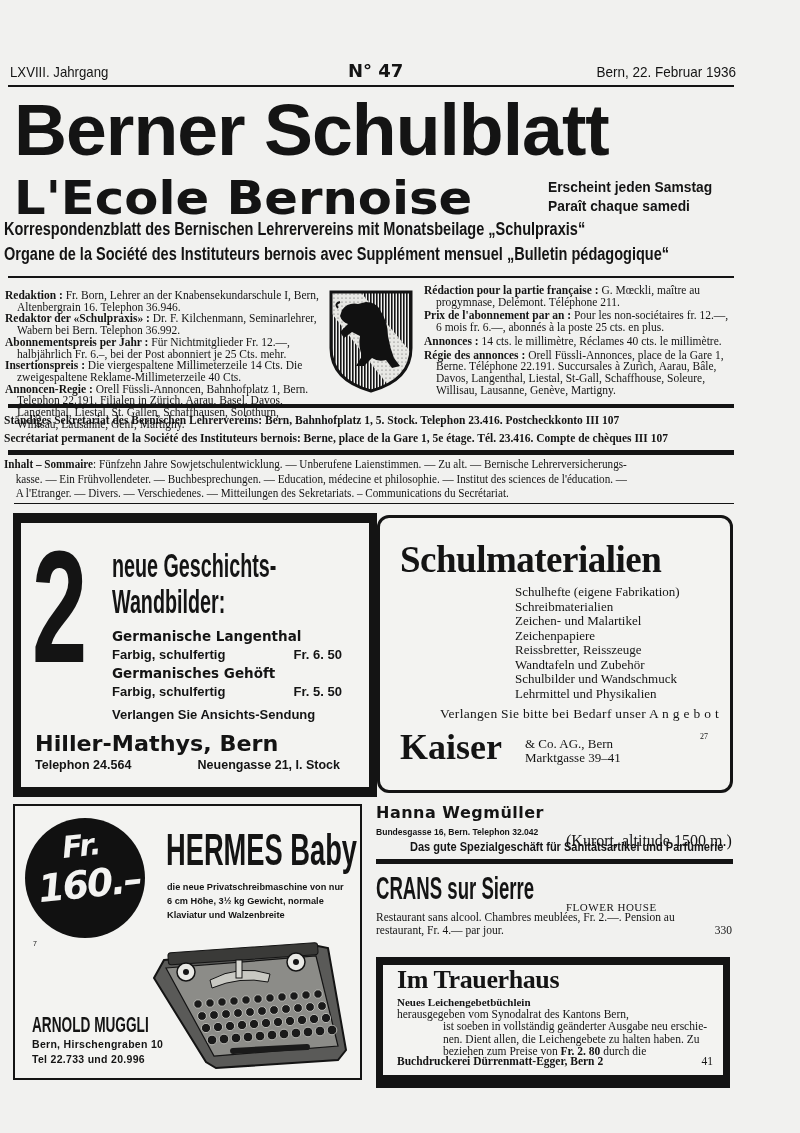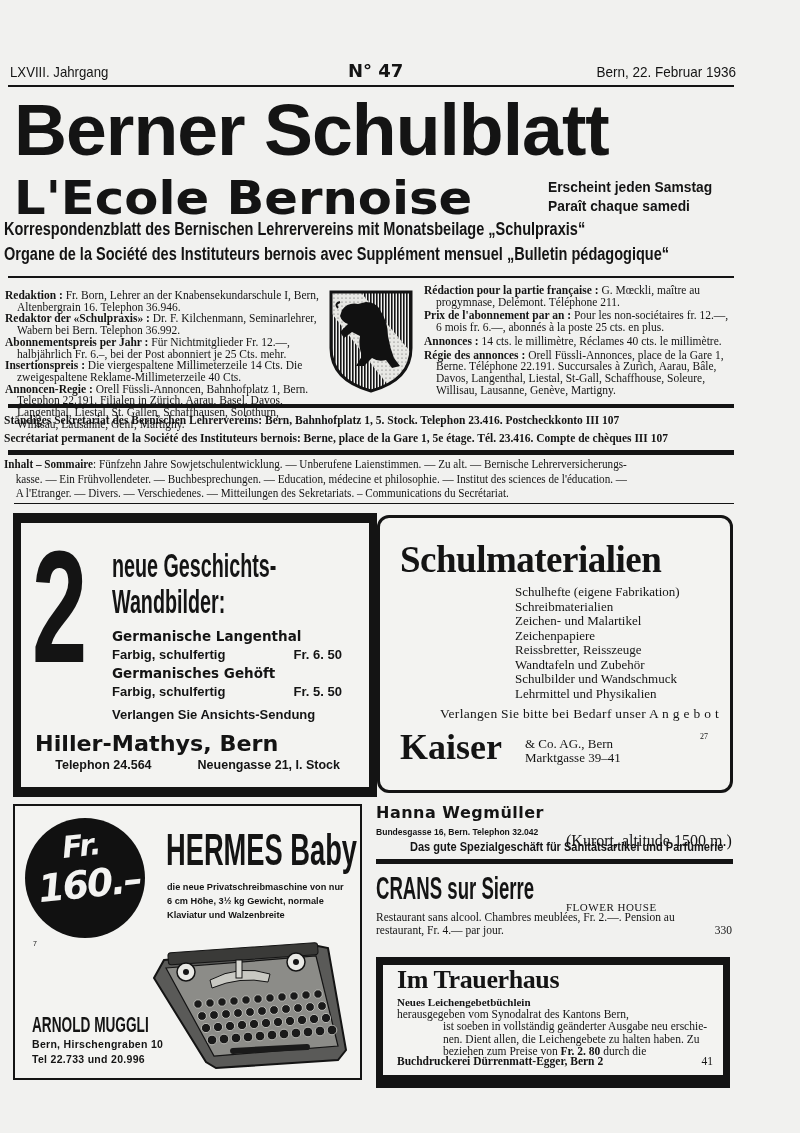--- a/index.html
+++ b/index.html
@@ -42,21 +42,21 @@
     #contents { left: 4px; top: 457px; width: 730px; font-family: "Liberation Serif", serif; font-size: 11.5px; line-height: 14.5px; transform: scaleX(0.97); transform-origin: left; }
     #contents .hang { padding-left: 12px; display: block; }
 
     
     #ad-wandbilder { left: 13px; top: 513px; width: 348px; height: 264px; border: 8px solid #141414; border-top-width: 10px; border-bottom-width: 10px; background: #f3f3f1; }
     #big-two { left: 32px; top: 527px; font-size: 160px; font-weight: 700; line-height: 160px; transform: scaleX(0.62); transform-origin: left; }
     #ad1-head { left: 112px; top: 547px; font-size: 34px; font-weight: 700; line-height: 36px; transform: scaleX(0.58); transform-origin: left; white-space: nowrap; }
     .ad1-item { left: 112px; font-family: "DejaVu Sans", sans-serif; font-weight: 900; font-size: 13.5px; white-space: nowrap; }
     .ad1-row { left: 112px; width: 230px; font-size: 13px; font-weight: 700; display: flex; justify-content: space-between; }
     #ad1-firm { left: 35px; top: 732px; font-family: "DejaVu Sans", sans-serif; font-weight: 900; font-size: 21px; transform: scaleX(1.06); transform-origin: left; }
-    #ad1-foot { left: 35px; top: 758px; width: 305px; font-size: 12.5px; font-weight: 700; display: flex; justify-content: flex-end; gap: 46px; }
+    #ad1-foot { left: 35px; top: 758px; width: 305px; font-size: 12.5px; font-weight: 700; display: flex; justify-content: space-between; gap: 46px; }
 
     
     #ad-schulmat { left: 377px; top: 515px; width: 350px; height: 272px; border: 3px solid #141414; border-radius: 12px; background: #f3f3f1; }
     #ad2-title { left: 400px; top: 538px; font-family: "Liberation Serif", serif; font-weight: 700; font-size: 37px; letter-spacing: -0.5px; }
     #ad2-list { left: 515px; top: 585px; font-family: "Liberation Serif", serif; font-size: 13px; line-height: 14.5px; }
     #ad2-offer { left: 392px; top: 706px; font-family: "Liberation Serif", serif; font-size: 13.5px; letter-spacing: 0.3px; margin-left: 48px; }
     #ad2-kaiser { left: 400px; top: 727px; font-family: "Liberation Serif", serif; font-weight: 700; font-size: 36px; line-height: 40px; }
     #ad2-addr { left: 525px; top: 737px; font-family: "Liberation Serif", serif; font-size: 13px; line-height: 14px; }
     #ad2-num { left: 700px; top: 732px; font-family: "Liberation Serif", serif; font-size: 8px; }
 

